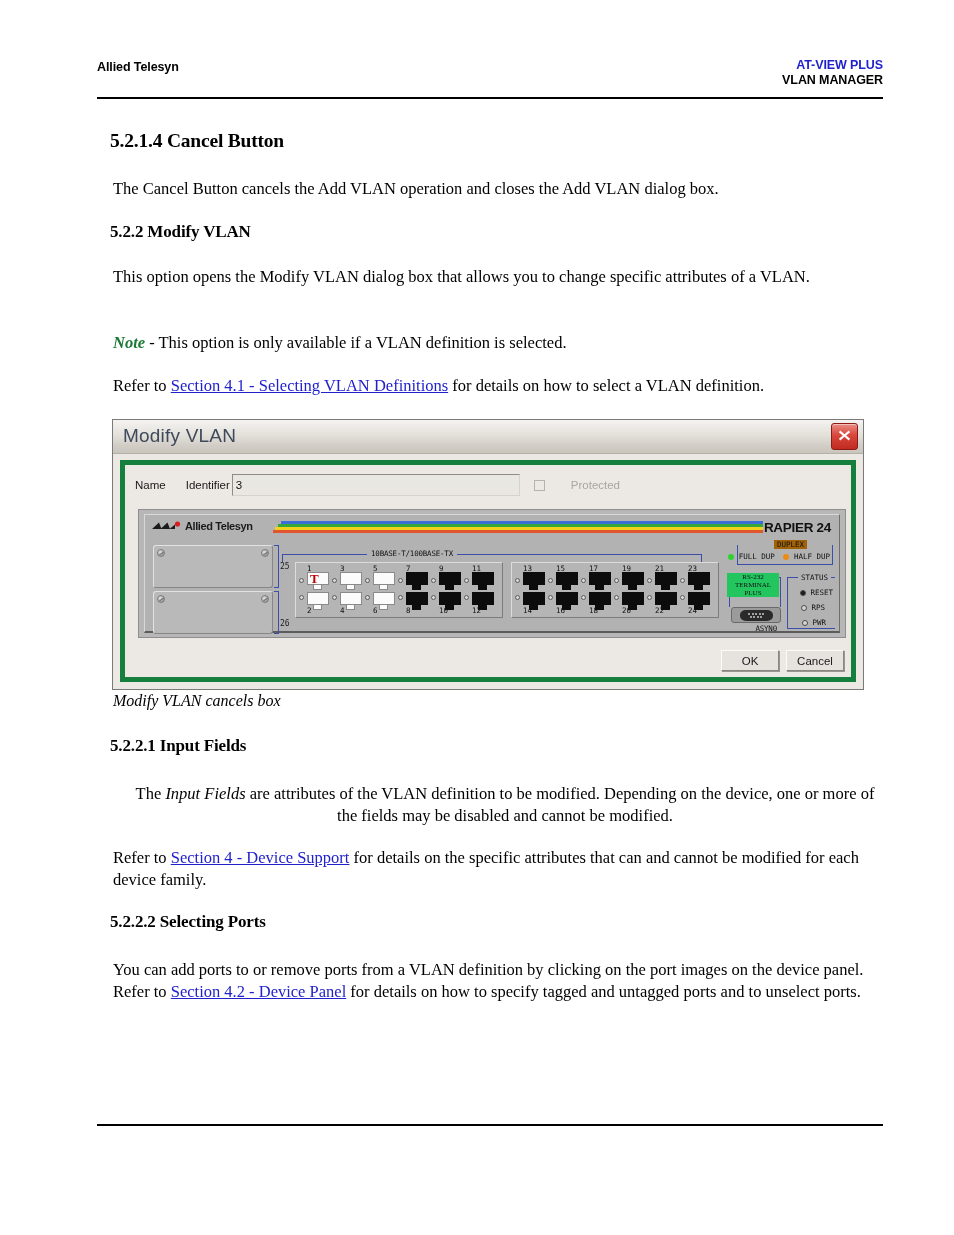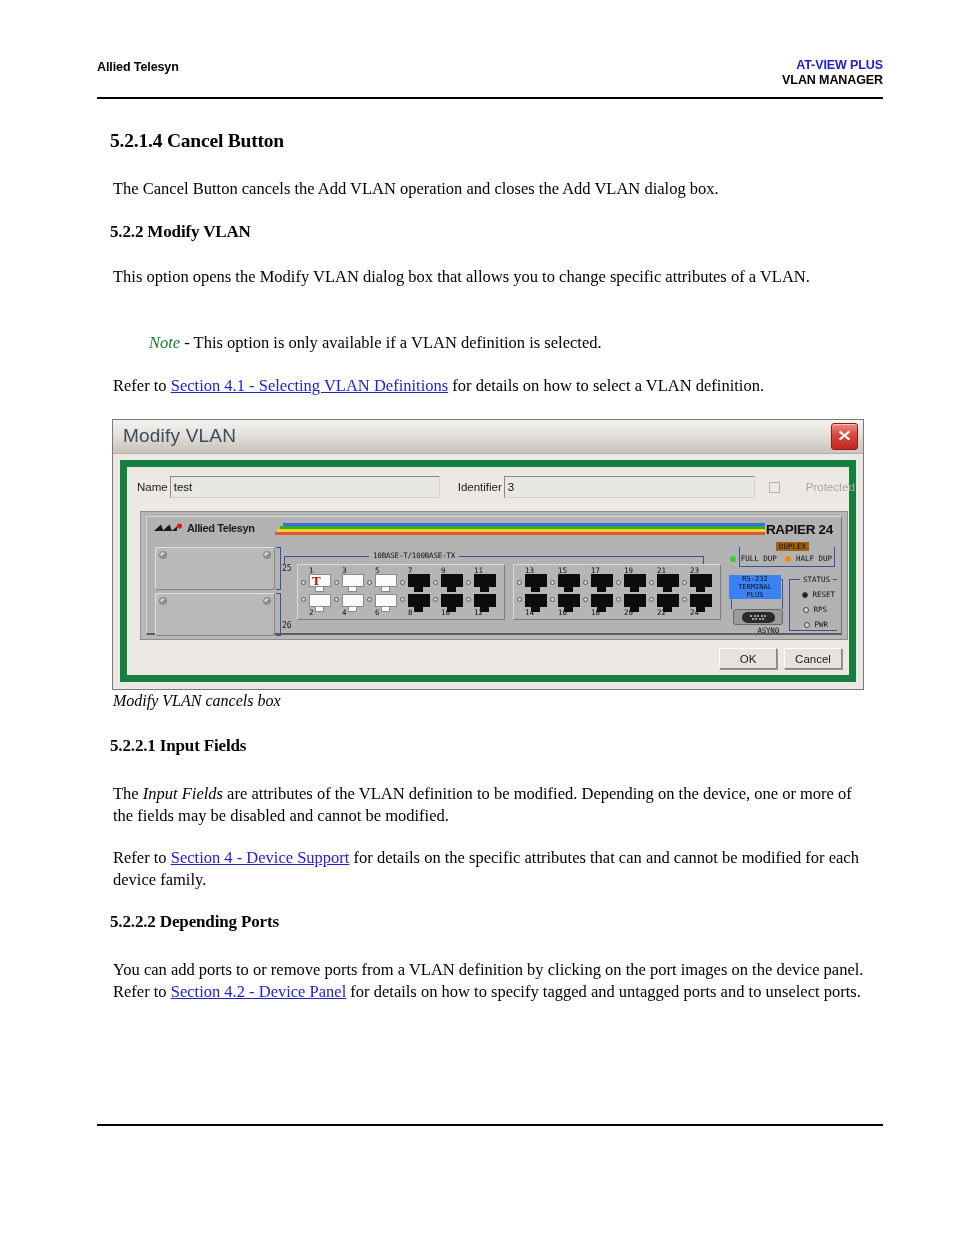--- a/index.html
+++ b/index.html
@@ -94,23 +94,22 @@
   }
   p.body {
     font-size: 16.5px;
     line-height: 21.5px;
     margin: 0;
     color: #000;
     text-align: left;
   }
   .note-word {
     color: #1a7a33;
-    font-weight: normal;
+    font-weight: bold;
     font-style: italic;
-    margin-left: 36px;
   }
   a.xref {
     color: #2222cc;
     text-decoration: underline;
   }
   em.it { font-style: italic; }
   .caption {
     font-size: 16px;
     font-style: italic;
     color: #000;
@@ -152,21 +151,21 @@
     box-shadow: inset 0 1px 0 rgba(255,255,255,.45);
     cursor: pointer;
   }
   .close-btn svg { display:block; margin: 4px auto; }
 
   .dlg-body {
     position: absolute;
     left: 7px; top: 40px;
     width: 736px; height: 222px;
     background: #ece9e4;
-    border: 7px solid #15803d;
+    border: 5px solid #15803d;
     box-sizing: border-box;
   }
 
   
   .field-row {
     position: absolute;
     left: 6px; top: 6px;
     width: 722px; height: 28px;
     display: flex;
     align-items: center;
@@ -401,23 +400,23 @@
   .rs232-bracket {
     position: absolute;
     right: 58px; top: 62px;
     width: 52px; height: 30px;
     border: 1.2px solid #3b4ea8;
     border-bottom: none;
     box-sizing: border-box;
   }
   .rs232-label {
     position: absolute; right: 60px; top: 58px;
-    background: #3b82f6; padding: 0 2px;
+    background: #22c55e; padding: 0 2px;
     font-size: 7px; color: #111; text-align: center;
-    line-height: 8px; width: 48px;
+    line-height: 8px; width: 48px; font-family: Liberation Serif, serif;
   }
   .db9 {
     position: absolute; right: 58px; top: 92px;
     width: 50px; height: 16px;
     background: #9b9b9b;
     border: 1px solid #6a6a6a;
     border-radius: 3px;
     box-sizing: border-box;
     display: flex; align-items: center; justify-content: center;
   }
@@ -512,29 +511,29 @@
     </p>
 
     <p class="body abs" style="left:3px; top:375px; width:756px;">
       <span>Refer to </span><a class="xref" href="#">Section 4.1 - Selecting VLAN Definitions</a><span> for details on how to select a VLAN definition.</span>
     </p>
 
     <div class="caption abs" style="left:3px; top:692px;">Modify VLAN cancels box</div>
 
     <h3 class="sect abs" style="left:0; top:736px;">5.2.2.1 Input Fields</h3>
 
-    <p class="body abs" style="left:3px; top:783px; width:760px;">
+    <p class="body abs" style="left:15px; top:783px; width:760px;text-align:center;">
       <span>The </span><em class="it">Input Fields</em><span> are attributes of the VLAN definition to be modified. Depending on the device, one or more of the fields may be disabled and cannot be modified.</span>
     </p>
 
     <p class="body abs" style="left:3px; top:847px; width:750px;">
       <span>Refer to </span><a class="xref" href="#">Section 4 - Device Support</a><span> for details on the specific attributes that can and cannot be modified for each device family.</span>
     </p>
 
-    <h3 class="sect abs" style="left:0; top:912px;">5.2.2.2 Depending Ports</h3>
+    <h3 class="sect abs" style="left:0; top:912px;">5.2.2.2 Selecting Ports</h3>
 
     <p class="body abs" style="left:3px; top:959px; width:760px;">
       <span>You can add ports to or remove ports from a VLAN definition by clicking on the port images on the device panel. Refer to </span><a class="xref" href="#">Section 4.2 - Device Panel</a><span> for details on how to specify tagged and untagged ports and to unselect ports.</span>
     </p>
   </div>
 
   <div class="dialog">
 
     <div class="titlebar">
       <div class="title-text">Modify VLAN</div>
@@ -542,23 +541,20 @@
         <svg width="15" height="15" viewBox="0 0 15 15">
           <path d="M3.3 2.6 L7.5 6.3 L11.7 2.6 L13.1 4.2 L9.2 7.5 L13.1 10.8 L11.7 12.4 L7.5 8.7 L3.3 12.4 L1.9 10.8 L5.8 7.5 L1.9 4.2 Z" fill="#ffffff"></path>
         </svg>
       </div>
     </div>
 
     <div class="dlg-body">
 
       <div class="field-row">
         <span class="fld-label">Name</span>
-        <div class="fld-input fld-name">
-          <span>test</span>
-        </div>
         <span class="fld-label" style="margin-left:14px;">Identifier</span>
         <div class="fld-input fld-ident">
           <span>3</span>
         </div>
         <div class="cb-wrap">
           <span class="cb-box"></span>
           <span>Protected</span>
         </div>
       </div>
 

